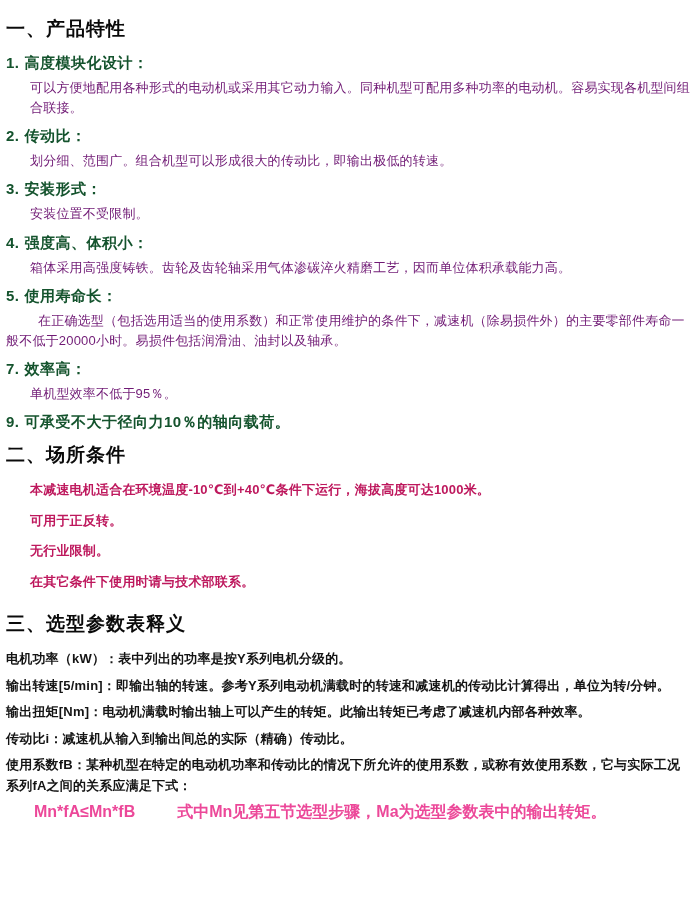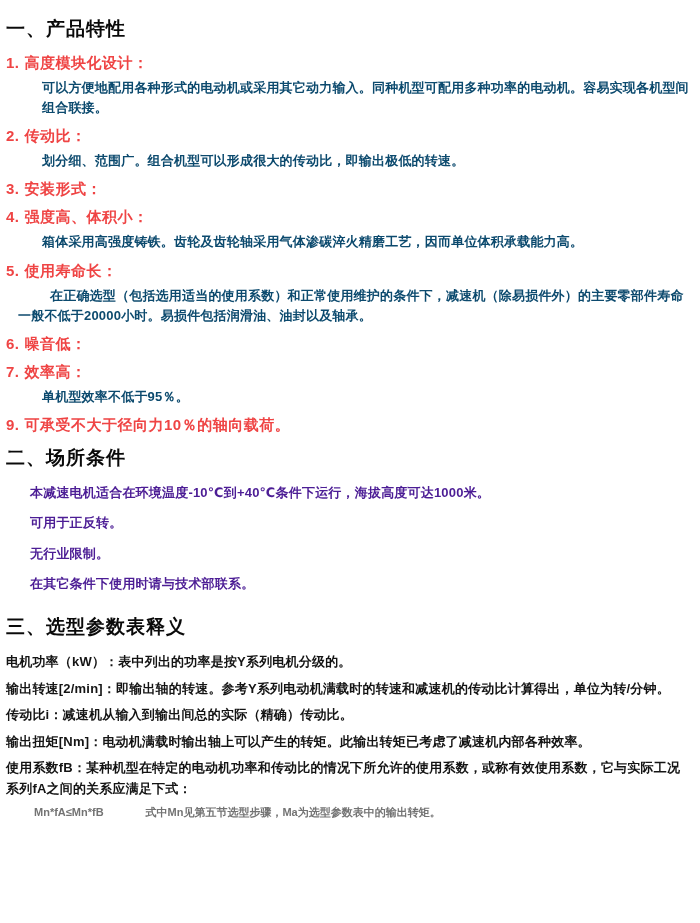--- a/index.html
+++ b/index.html
@@ -13,46 +13,46 @@
   h1.sec-heading {
     font-size: 19px; font-weight: bold; letter-spacing: 1px;
     margin: 10px 0 12px 0; color: #0a0a0a;
   }
   .sec2 h1.sec-heading { }
   .sec3 h1.sec-heading { margin-top: 20px; }
 
   .item { margin: 0 0 4px 0; }
   .item-title {
     font-size: 15px; font-weight: bold; margin: 9px 0 5px 0;
-    letter-spacing: 0.5px; color: #ef4444;
+    letter-spacing: 0.5px; color: #14532d;
   }
   .item-title .num {
     font-weight: bold; font-size: 15px; margin-right: 5px;
     font-family: "Liberation Sans", sans-serif;
   }
   .item-body {
-    font-size: 13px; font-weight: bold; line-height: 1.55;
-    margin: 2px 0 6px 12px; padding-left: 24px; color: #0c4a6e;
+    font-size: 13px; font-weight: normal; line-height: 1.55;
+    margin: 2px 0 6px 0; padding-left: 24px; color: #701a75;
     letter-spacing: 0.2px;
   }
   .item-body.hang { padding-left: 0; text-indent: 32px; }
 
   .sec2 .para {
     font-size: 13px; font-weight: bold; line-height: 1.5;
-    margin: 11px 0; padding-left: 24px; color: #4c1d95;
+    margin: 11px 0; padding-left: 24px; color: #be185d;
     letter-spacing: 0.2px;
   }
 
   .sec3 .para {
     font-size: 13px; font-weight: bold; line-height: 1.58;
     margin: 6px 0; color: #141414; letter-spacing: 0.2px;
   }
   .formula-line {
-    font-size: 11px; font-weight: bold; margin: 6px 0;
-    padding-left: 28px; color: #737373;
+    font-size: 16px; font-weight: bold; margin: 6px 0;
+    padding-left: 28px; color: #ec4899;
   }
   .formula-gap { display: inline-block; width: 42px; }
 </style>
 </head>
 <body>
 
 <div class="page">
 
   <div class="sec1">
     <h1 class="sec-heading">一、产品特性</h1>
@@ -62,34 +62,34 @@
       <p class="item-body">可以方便地配用各种形式的电动机或采用其它动力输入。同种机型可配用多种功率的电动机。容易实现各机型间组合联接。</p>
     </div>
 
     <div class="item">
       <div class="item-title"><span class="num">2.</span><span>传动比：</span></div>
       <p class="item-body">划分细、范围广。组合机型可以形成很大的传动比，即输出极低的转速。</p>
     </div>
 
     <div class="item">
       <div class="item-title"><span class="num">3.</span><span>安装形式：</span></div>
+      <p class="item-body">安装位置不受限制。</p>
     </div>
 
     <div class="item">
       <div class="item-title"><span class="num">4.</span><span>强度高、体积小：</span></div>
       <p class="item-body">箱体采用高强度铸铁。齿轮及齿轮轴采用气体渗碳淬火精磨工艺，因而单位体积承载能力高。</p>
     </div>
 
     <div class="item">
       <div class="item-title"><span class="num">5.</span><span>使用寿命长：</span></div>
       <p class="item-body hang">在正确选型（包括选用适当的使用系数）和正常使用维护的条件下，减速机（除易损件外）的主要零部件寿命一般不低于20000小时。易损件包括润滑油、油封以及轴承。</p>
     </div>
 
     <div class="item">
-      <div class="item-title"><span class="num">6.</span><span>噪音低：</span></div>
     </div>
 
     <div class="item">
       <div class="item-title"><span class="num">7.</span><span>效率高：</span></div>
       <p class="item-body">单机型效率不低于95％。</p>
     </div>
 
 
     <div class="item">
       <div class="item-title"><span class="num">9.</span><span>可承受不大于径向力10％的轴向载荷。</span></div>
@@ -100,21 +100,21 @@
     <h1 class="sec-heading">二、场所条件</h1>
     <p class="para">本减速电机适合在环境温度-10℃到+40℃条件下运行，海拔高度可达1000米。</p>
     <p class="para">可用于正反转。</p>
     <p class="para">无行业限制。</p>
     <p class="para">在其它条件下使用时请与技术部联系。</p>
   </div>
 
   <div class="sec3">
     <h1 class="sec-heading">三、选型参数表释义</h1>
     <p class="para">电机功率（kW）：表中列出的功率是按Y系列电机分级的。</p>
-    <p class="para">输出转速[2/min]：即输出轴的转速。参考Y系列电动机满载时的转速和减速机的传动比计算得出，单位为转/分钟。</p>
+    <p class="para">输出转速[5/min]：即输出轴的转速。参考Y系列电动机满载时的转速和减速机的传动比计算得出，单位为转/分钟。</p>
+    <p class="para">输出扭矩[Nm]：电动机满载时输出轴上可以产生的转矩。此输出转矩已考虑了减速机内部各种效率。</p>
     <p class="para">传动比i：减速机从输入到输出间总的实际（精确）传动比。</p>
-    <p class="para">输出扭矩[Nm]：电动机满载时输出轴上可以产生的转矩。此输出转矩已考虑了减速机内部各种效率。</p>
     <p class="para">使用系数fB：某种机型在特定的电动机功率和传动比的情况下所允许的使用系数，或称有效使用系数，它与实际工况系列fA之间的关系应满足下式：</p>
     <p class="formula-line"><span>Mn*fA≤Mn*fB</span><span class="formula-gap"></span><span>式中Mn见第五节选型步骤，Ma为选型参数表中的输出转矩。</span></p>
 
   </div>
 
 </div>
 
 </body></html>

